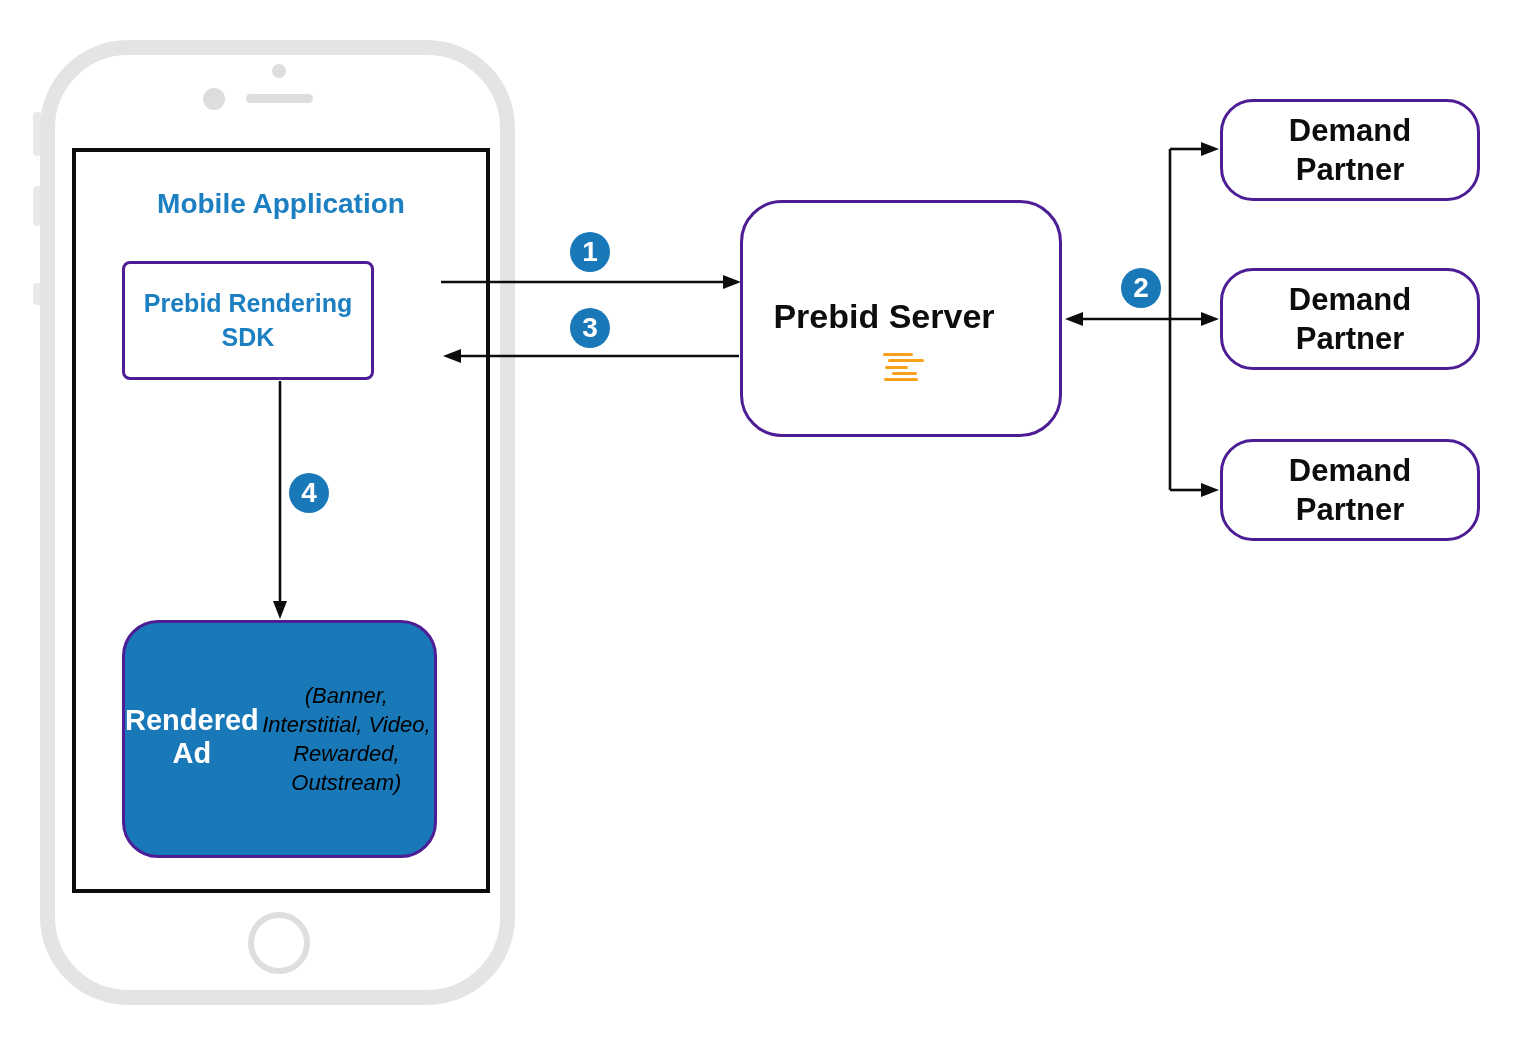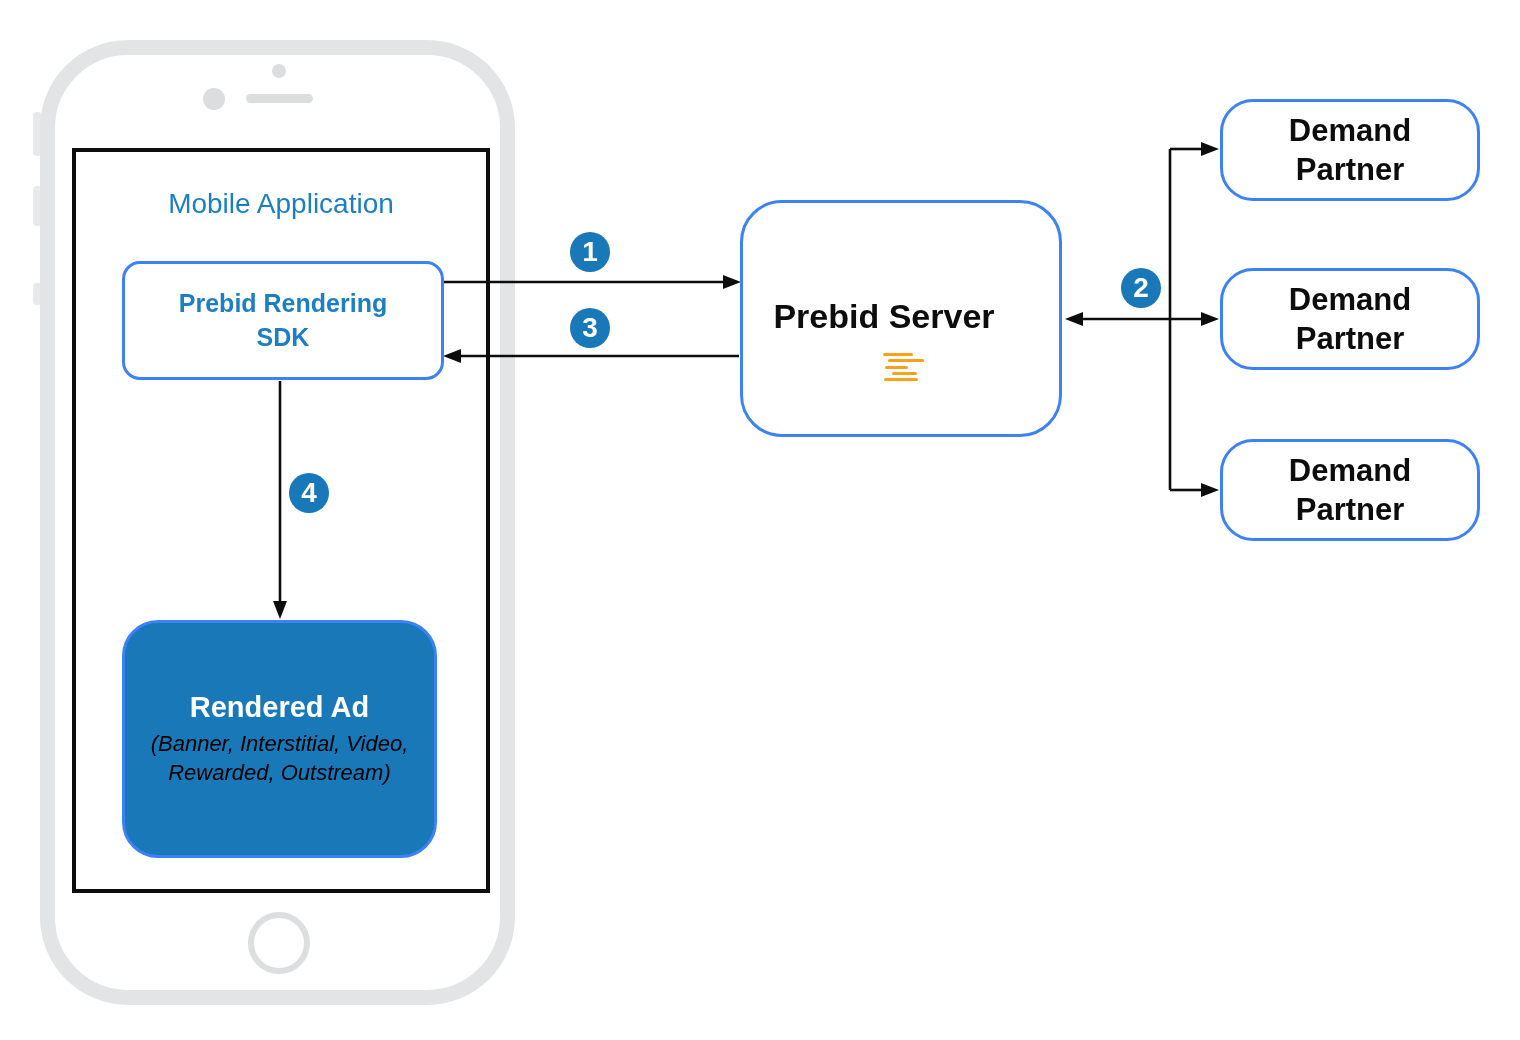--- a/index.html
+++ b/index.html
@@ -61,51 +61,51 @@
     border: 4px solid #0d0d0d;
     background: #ffffff;
     z-index: 2;
   }
 
   
   .app-title {
     left: 72px; top: 188px; width: 418px;
     text-align: center;
     font-size: 28px;
-    font-weight: normal;
+    font-weight: bold;
     color: #1b7fc2;
     z-index: 3;
   }
   .node {
-    border: 3px solid #3b82f6;
+    border: 3px solid #4c1d95;
     background: #ffffff;
     display: flex;
     align-items: center;
     justify-content: center;
     text-align: center;
     z-index: 3;
   }
   .pre-line { white-space: pre-line; }
 
   .sdk-box {
-    left: 122px; top: 261px; width: 322px; height: 119px;
-    border-radius: 18px;
+    left: 122px; top: 261px; width: 252px; height: 119px;
+    border-radius: 8px;
   }
   .sdk-label {
     font-size: 25px;
     font-weight: bold;
     line-height: 1.35;
     color: #1b7fc2;
   }
 
   .ad-box {
     left: 122px; top: 620px; width: 315px; height: 238px;
     border-radius: 36px;
     background: #1878b8;
-    flex-direction: column;
+    flex-direction: row;
   }
   .ad-title {
     font-size: 29px;
     font-weight: bold;
     color: #ffffff;
     margin-bottom: 5px;
   }
   .ad-subtitle {
     font-size: 22px;
     font-style: italic;

